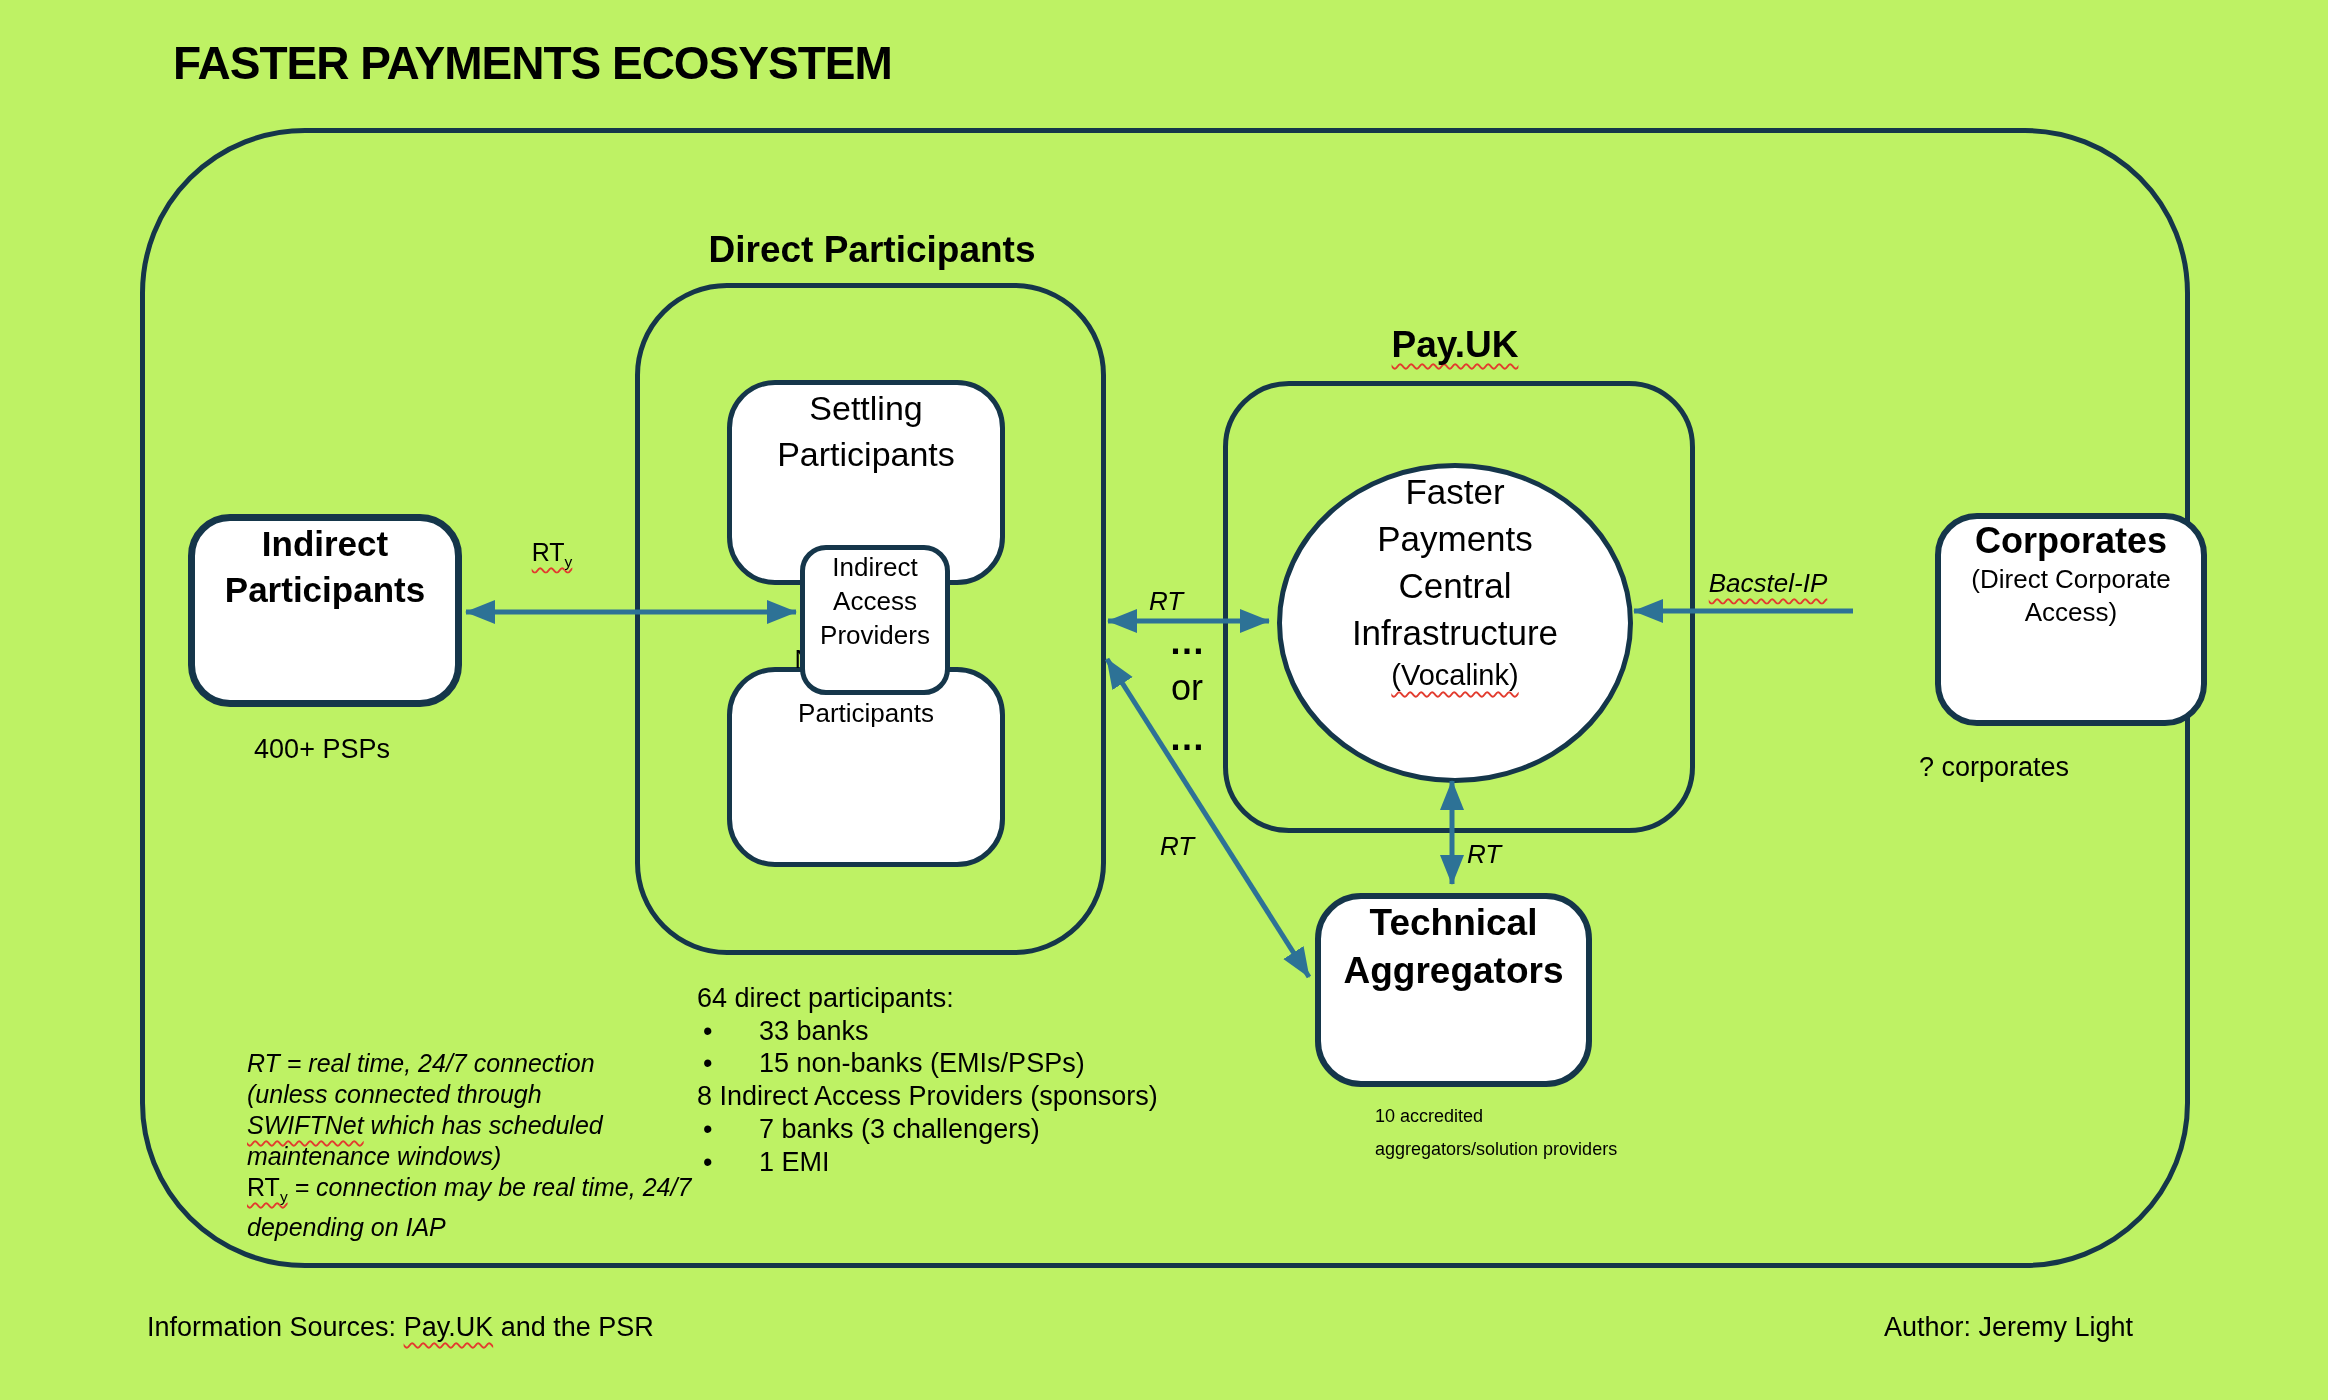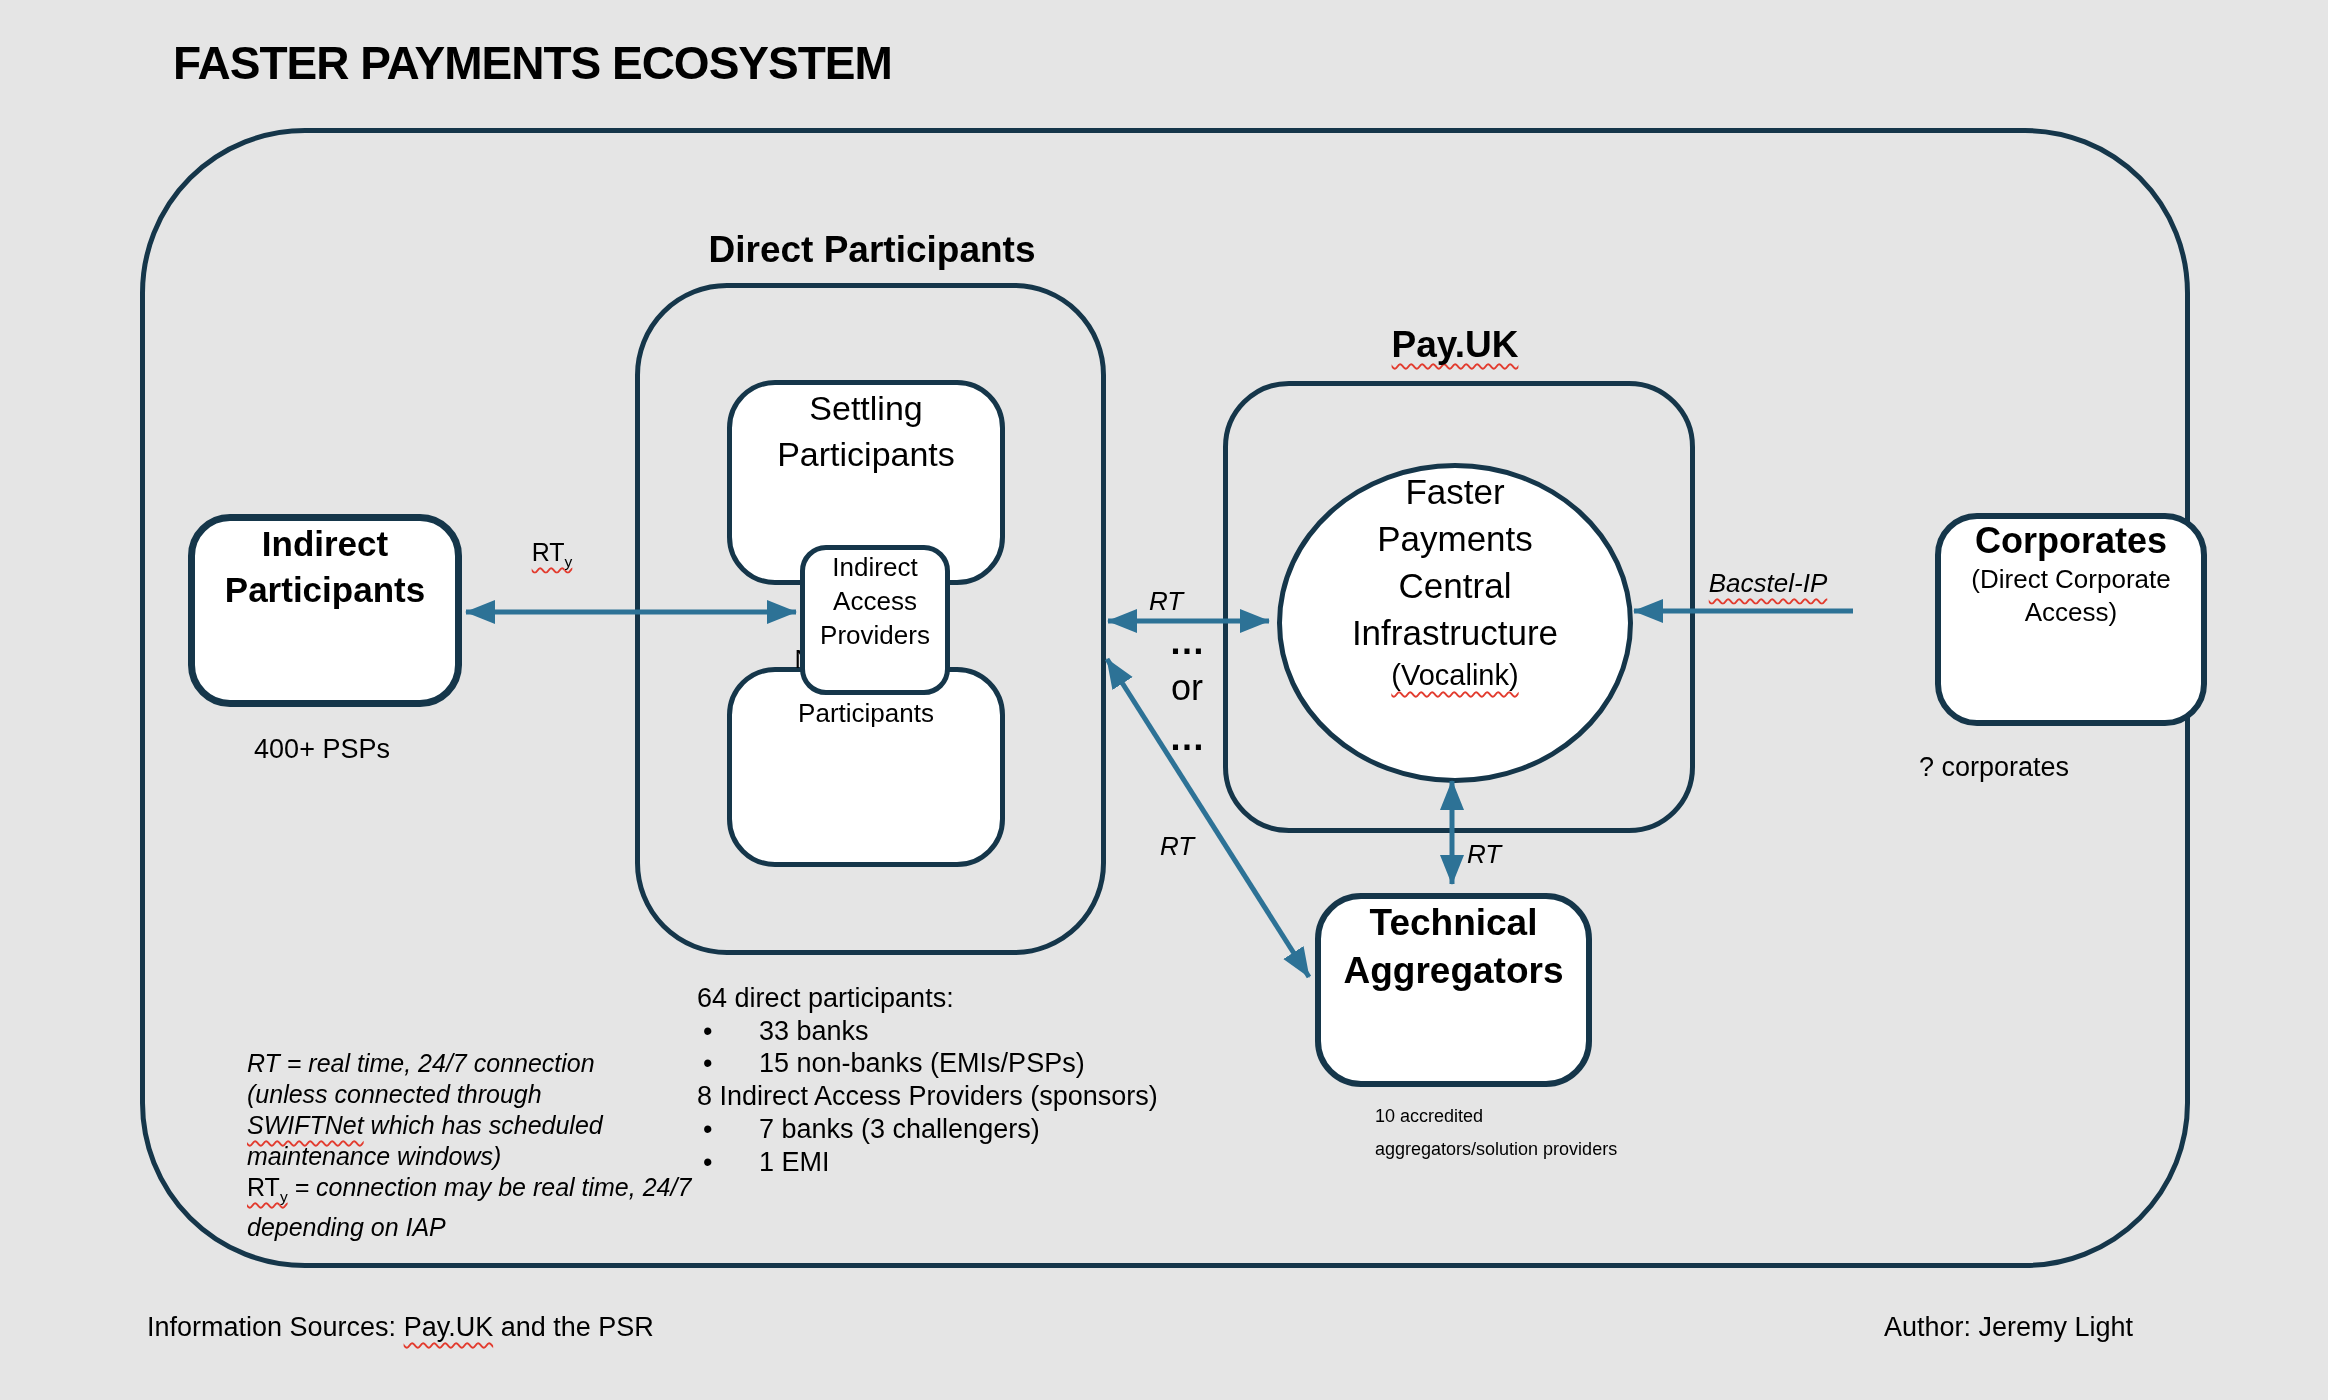--- a/index.html
+++ b/index.html
@@ -2,21 +2,21 @@
 <html><head>
 <meta charset="utf-8">
 <style>
   :root{
     --ink:#15364a;
     --arrow:#2d7296;
     --squiggle:#e23b2e;
   }
   html,body{margin:0;padding:0;background:#ffffff;}
   body{font-family:"Liberation Sans", sans-serif; color:#000;}
-  .canvas{position:relative;width:2328px;height:1400px;background:#e5e5e5;overflow:hidden;}
+  .canvas{position:relative;width:2328px;height:1400px;background:#bef264;overflow:hidden;}
 
   .box{position:absolute;border:5px solid var(--ink);background:#fff;box-sizing:border-box;
        display:flex;flex-direction:column;align-items:center;text-align:center;}
   .label-abs{position:absolute;transform:translate(-50%,-50%);white-space:nowrap;}
 
   .title{position:absolute;left:173px;top:36px;font-size:46px;font-weight:bold;letter-spacing:-1px;}
 
   .outer{left:140px;top:128px;width:2050px;height:1140px;border-radius:165px;background:transparent;}
 
   .group-heading{font-weight:bold;font-size:37px;}

